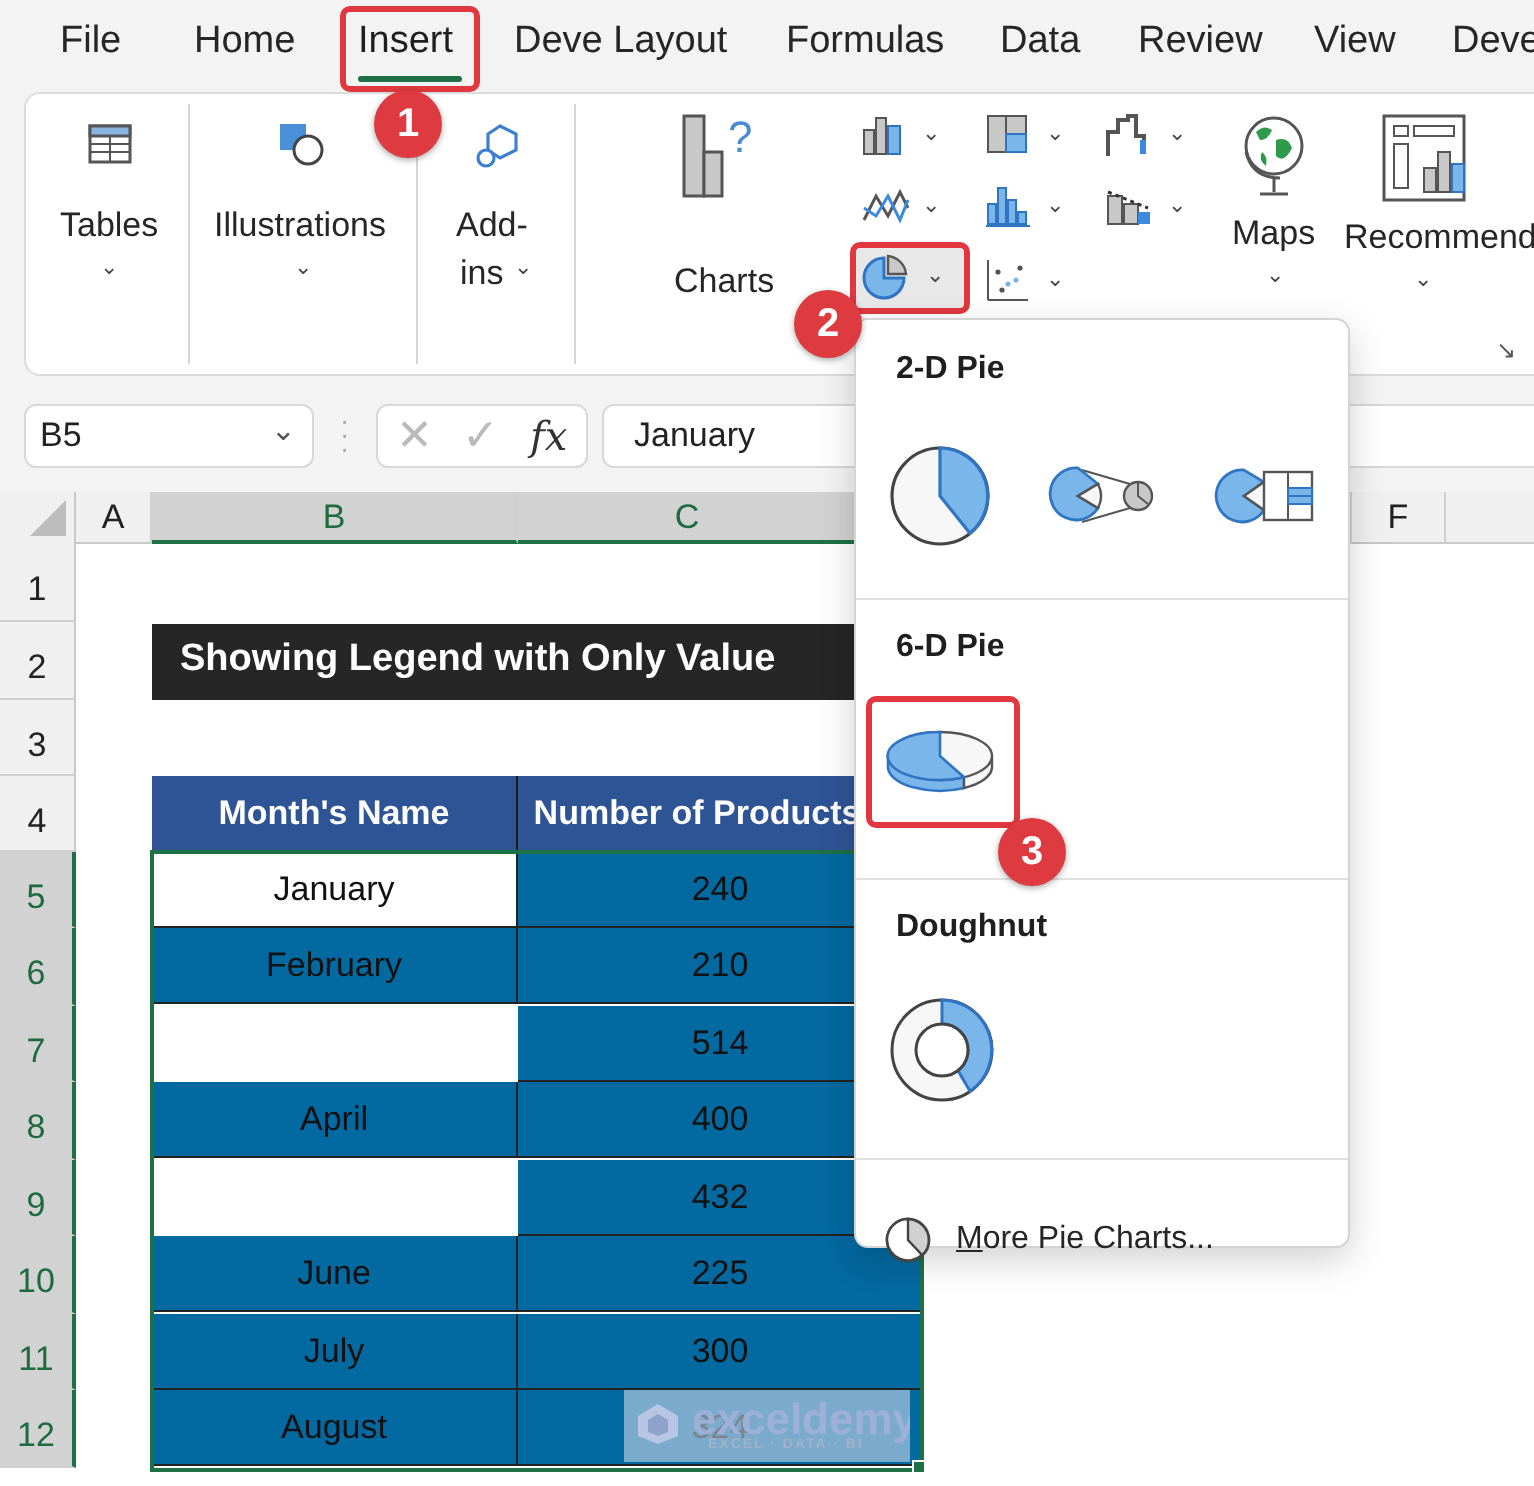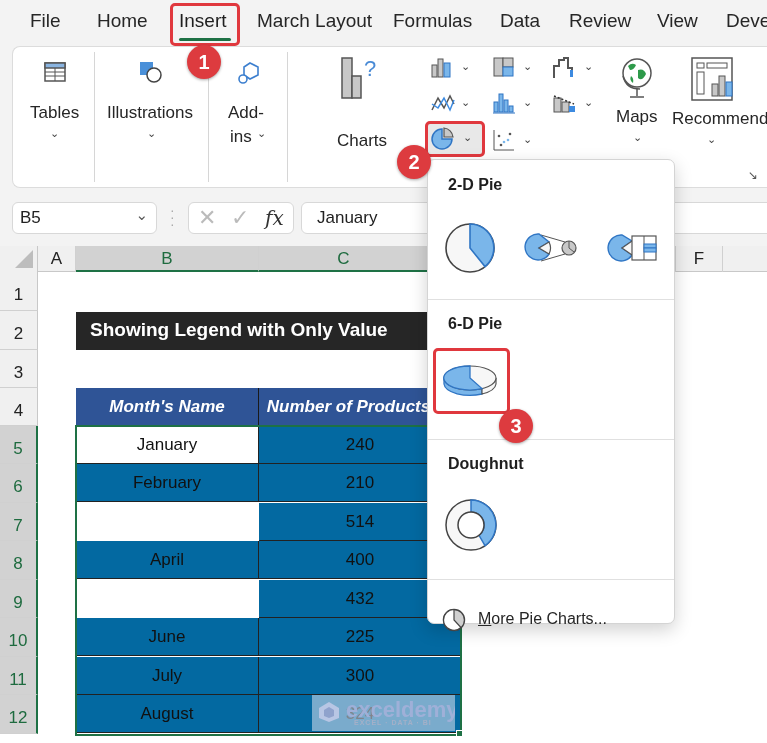--- a/index.html
+++ b/index.html
@@ -35,21 +35,21 @@
   .grid { position: absolute; left: 0; top: 246px; width: 767px; height: 497px; background: #fff; }
   .colhead-row { position: absolute; left: 0; top: 0; width: 767px; height: 26px; background: #f0f0f0; border-bottom: 1px solid #c8c8c8; }
   .colhead { position: absolute; top: 0; height: 26px; font-size: 17px; text-align: center; line-height: 26px; border-right: 1px solid #d0d0d0; color: #222; }
   .colhead.sel { background: #d2d2d2; color: #1e6b3f; border-bottom: 2px solid #1e7145; }
   .corner { position: absolute; left: 0; top: 0; width: 38px; height: 26px; background: #f0f0f0; border-right: 1px solid #c8c8c8; }
   .corner::after { content: ""; position: absolute; right: 4px; bottom: 4px; width: 0; height: 0; border-left: 18px solid transparent; border-bottom: 18px solid #bdbdbd; }
   .rowhead { position: absolute; left: 0; width: 38px; font-size: 17px; text-align: center; background: #f0f0f0; border-bottom: 1px solid #d0d0d0; border-right: 1px solid #c8c8c8; color: #222; }
   .rowhead.sel { background: #d2d2d2; color: #1e6b3f; border-right: 2px solid #1e7145; }
 
   .title-bar { position: absolute; left: 76px; top: 66px; width: 360px; height: 38px; background: #262626; color: #fff; font-weight: bold; font-size: 19px; padding: 7px 0 0 14px; white-space: nowrap; overflow: hidden; }
-  .th { position: absolute; top: 142px; height: 38px; background: #2f5496; color: #fff; font-weight: bold; font-size: 17px; text-align: center; line-height: 38px; border-right: 1px solid #1a1a1a; white-space: nowrap; overflow: hidden; font-style: italic; }
+  .th { position: absolute; top: 142px; height: 38px; background: #2f5496; color: #fff; font-weight: bold; font-size: 17px; text-align: center; line-height: 38px; border-right: 1px solid #1a1a1a; white-space: nowrap; overflow: hidden; }
   .td { position: absolute; height: 38px; background: #0369a1; font-size: 17px; text-align: center; line-height: 38px; border-bottom: 1.5px solid #222; border-right: 1.5px solid #222; color: #111; }
   .td.active { background: #fff; }
   .sel-border { position: absolute; left: 75px; top: 179px; width: 387px; height: 311px; border: 2px solid #1e7145; pointer-events: none; }
   .sel-handle { position: absolute; left: 456px; top: 484px; width: 7px; height: 7px; background: #1e7145; border: 1px solid #fff; }
 
   
   .dropdown { position: absolute; left: 427px; top: 159px; width: 248px; height: 465px; background: #fff; border: 1px solid #d4d4d4; border-radius: 7px; box-shadow: 0 6px 18px rgba(0,0,0,0.18); }
   .dd-head { position: absolute; left: 20px; font-weight: bold; font-size: 16px; color: #1f1f1f; }
   .dd-sep { position: absolute; left: 0; width: 246px; height: 1px; background: #e0e0e0; }
   .dd-item { position: absolute; }
@@ -65,21 +65,21 @@
 </style>
 </head>
 <body>
 
 <div class="root">
 
   <div class="menubar">
     <span class="menu-tab" style="left:30px">File</span>
     <span class="menu-tab" style="left:97px">Home</span>
     <span class="menu-tab active" style="left:179px">Insert</span>
-    <span class="menu-tab" style="left:257px">March Layout</span>
+    <span class="menu-tab" style="left:257px">Deve Layout</span>
     <span class="menu-tab" style="left:393px">Formulas</span>
     <span class="menu-tab" style="left:500px">Data</span>
     <span class="menu-tab" style="left:569px">Review</span>
     <span class="menu-tab" style="left:657px">View</span>
     <span class="menu-tab" style="left:726px">Deve</span>
     <div class="insert-underline"></div>
     <div class="hl-box" style="left:170px; top:3px; width:70px; height:43px;"></div>
   </div>
 
   <div class="ribbon"></div>

